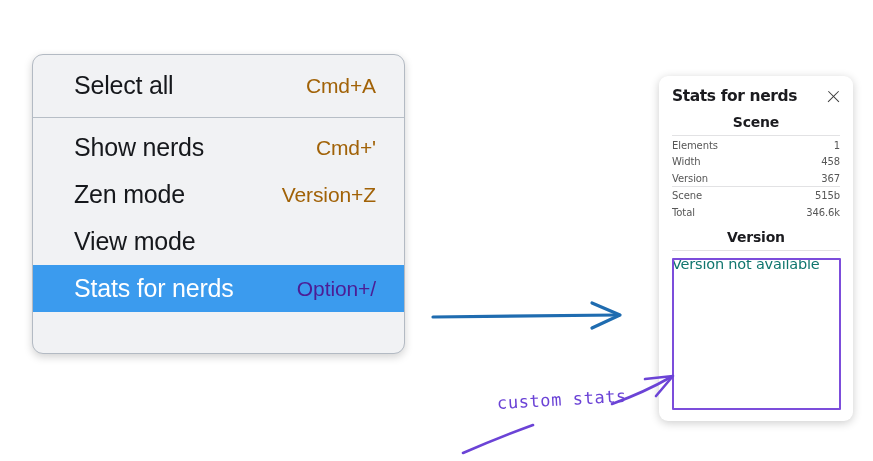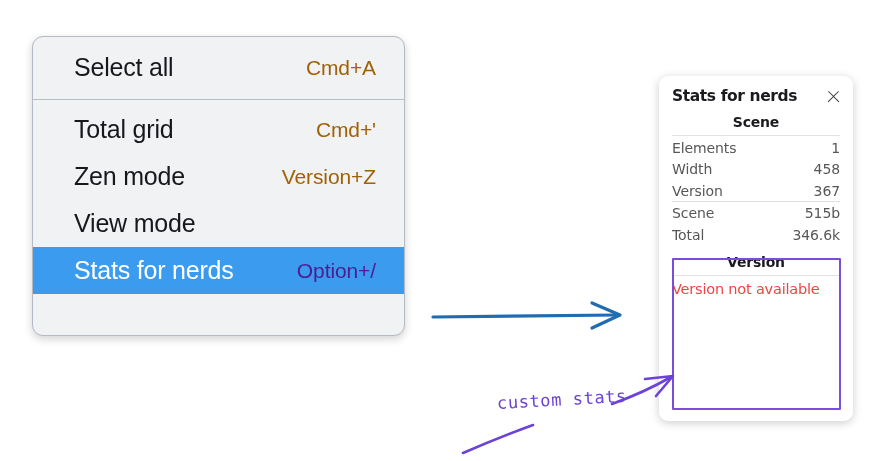--- a/index.html
+++ b/index.html
@@ -16,21 +16,21 @@
     width: 873px;
     height: 461px;
     background: #ffffff;
     font-family: "Liberation Sans", sans-serif;
   }
 
   
   #context-menu {
     position: absolute;
     left: 32px;
-    top: 36px;
+    top: 54px;
     width: 373px;
     height: 300px;
     background: #f1f2f4;
     border: 1px solid #b3bac3;
     border-radius: 11px;
     box-shadow: 0 3px 9px rgba(0,0,0,0.18);
     overflow: hidden;
   }
 
   .menu-group { padding: 6px 0 7px 0; }
@@ -129,29 +129,29 @@
   }
   .sp-rule {
     height: 1px;
     background: #e2e2e4;
     width: 100%;
   }
   .sp-row {
     display: flex;
     justify-content: space-between;
     align-items: flex-end;
-    font-size: 14px;
+    font-size: 10px;
     color: #575757;
     padding: 3.5px 0 2px 0;
     letter-spacing: -0.1px;
   }
   .sp-row .sp-val { color: #575757; }
   .sp-note {
     font-size: 14.5px;
-    color: #ef4444;
+    color: #0f766e;
     padding: 5px 0 0 0;
     letter-spacing: -0.2px;
     white-space: nowrap;
   }
 
   
   #stats-highlight {
     position: absolute;
     left: 13px;
     top: 182px;
@@ -194,21 +194,21 @@
       <div class="menu-item">
         <span class="mi-label">Select all</span>
         <span class="mi-shortcut">Cmd+A</span>
       </div>
     </div>
 
     <div class="menu-sep"></div>
 
     <div class="menu-group">
       <div class="menu-item">
-        <span class="mi-label">Total grid</span>
+        <span class="mi-label">Show nerds</span>
         <span class="mi-shortcut">Cmd+'</span>
       </div>
       <div class="menu-item">
         <span class="mi-label">Zen mode</span>
         <span class="mi-shortcut">Version+Z</span>
       </div>
       <div class="menu-item">
         <span class="mi-label">View mode</span>
       </div>
       <div class="menu-item selected">

